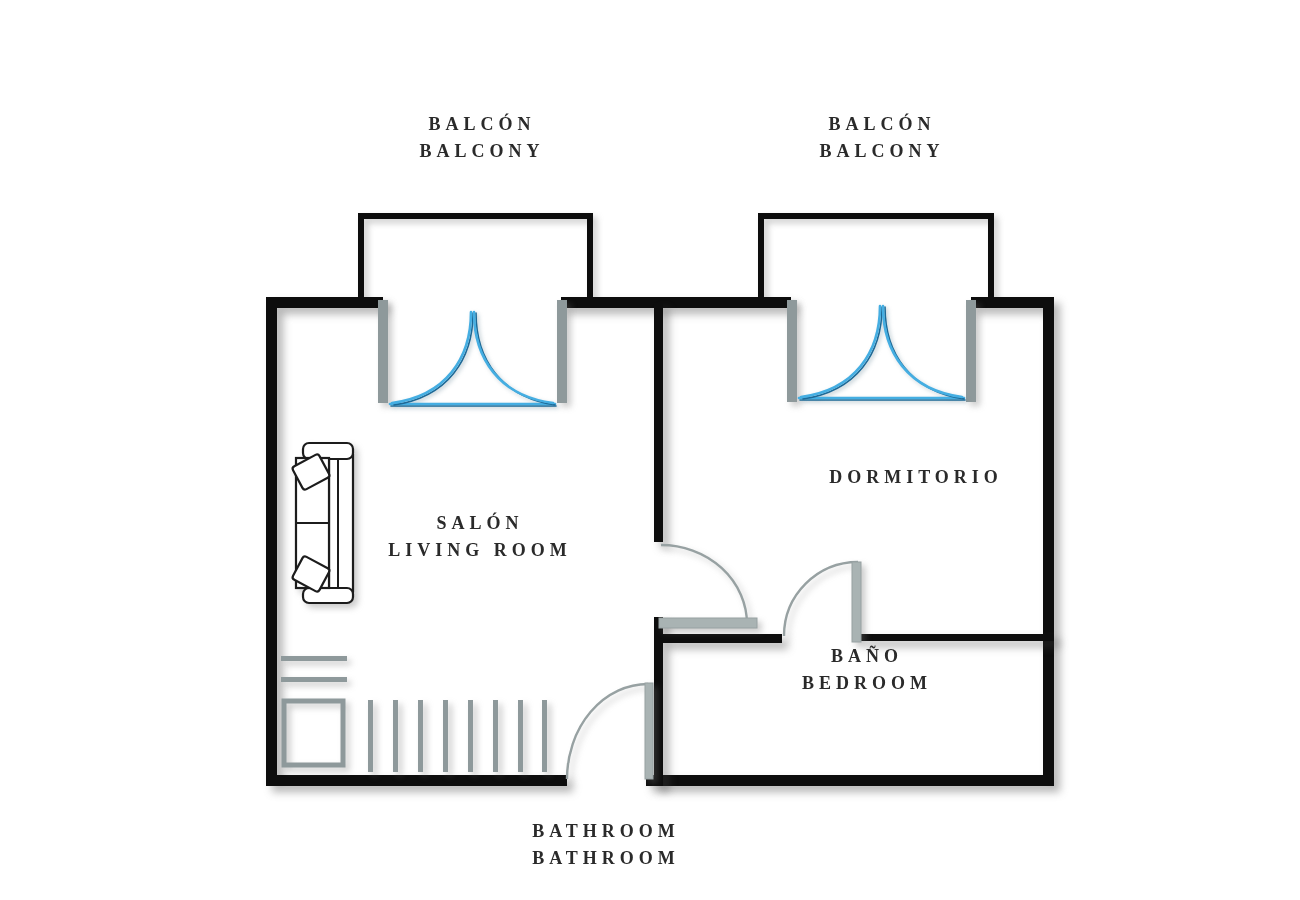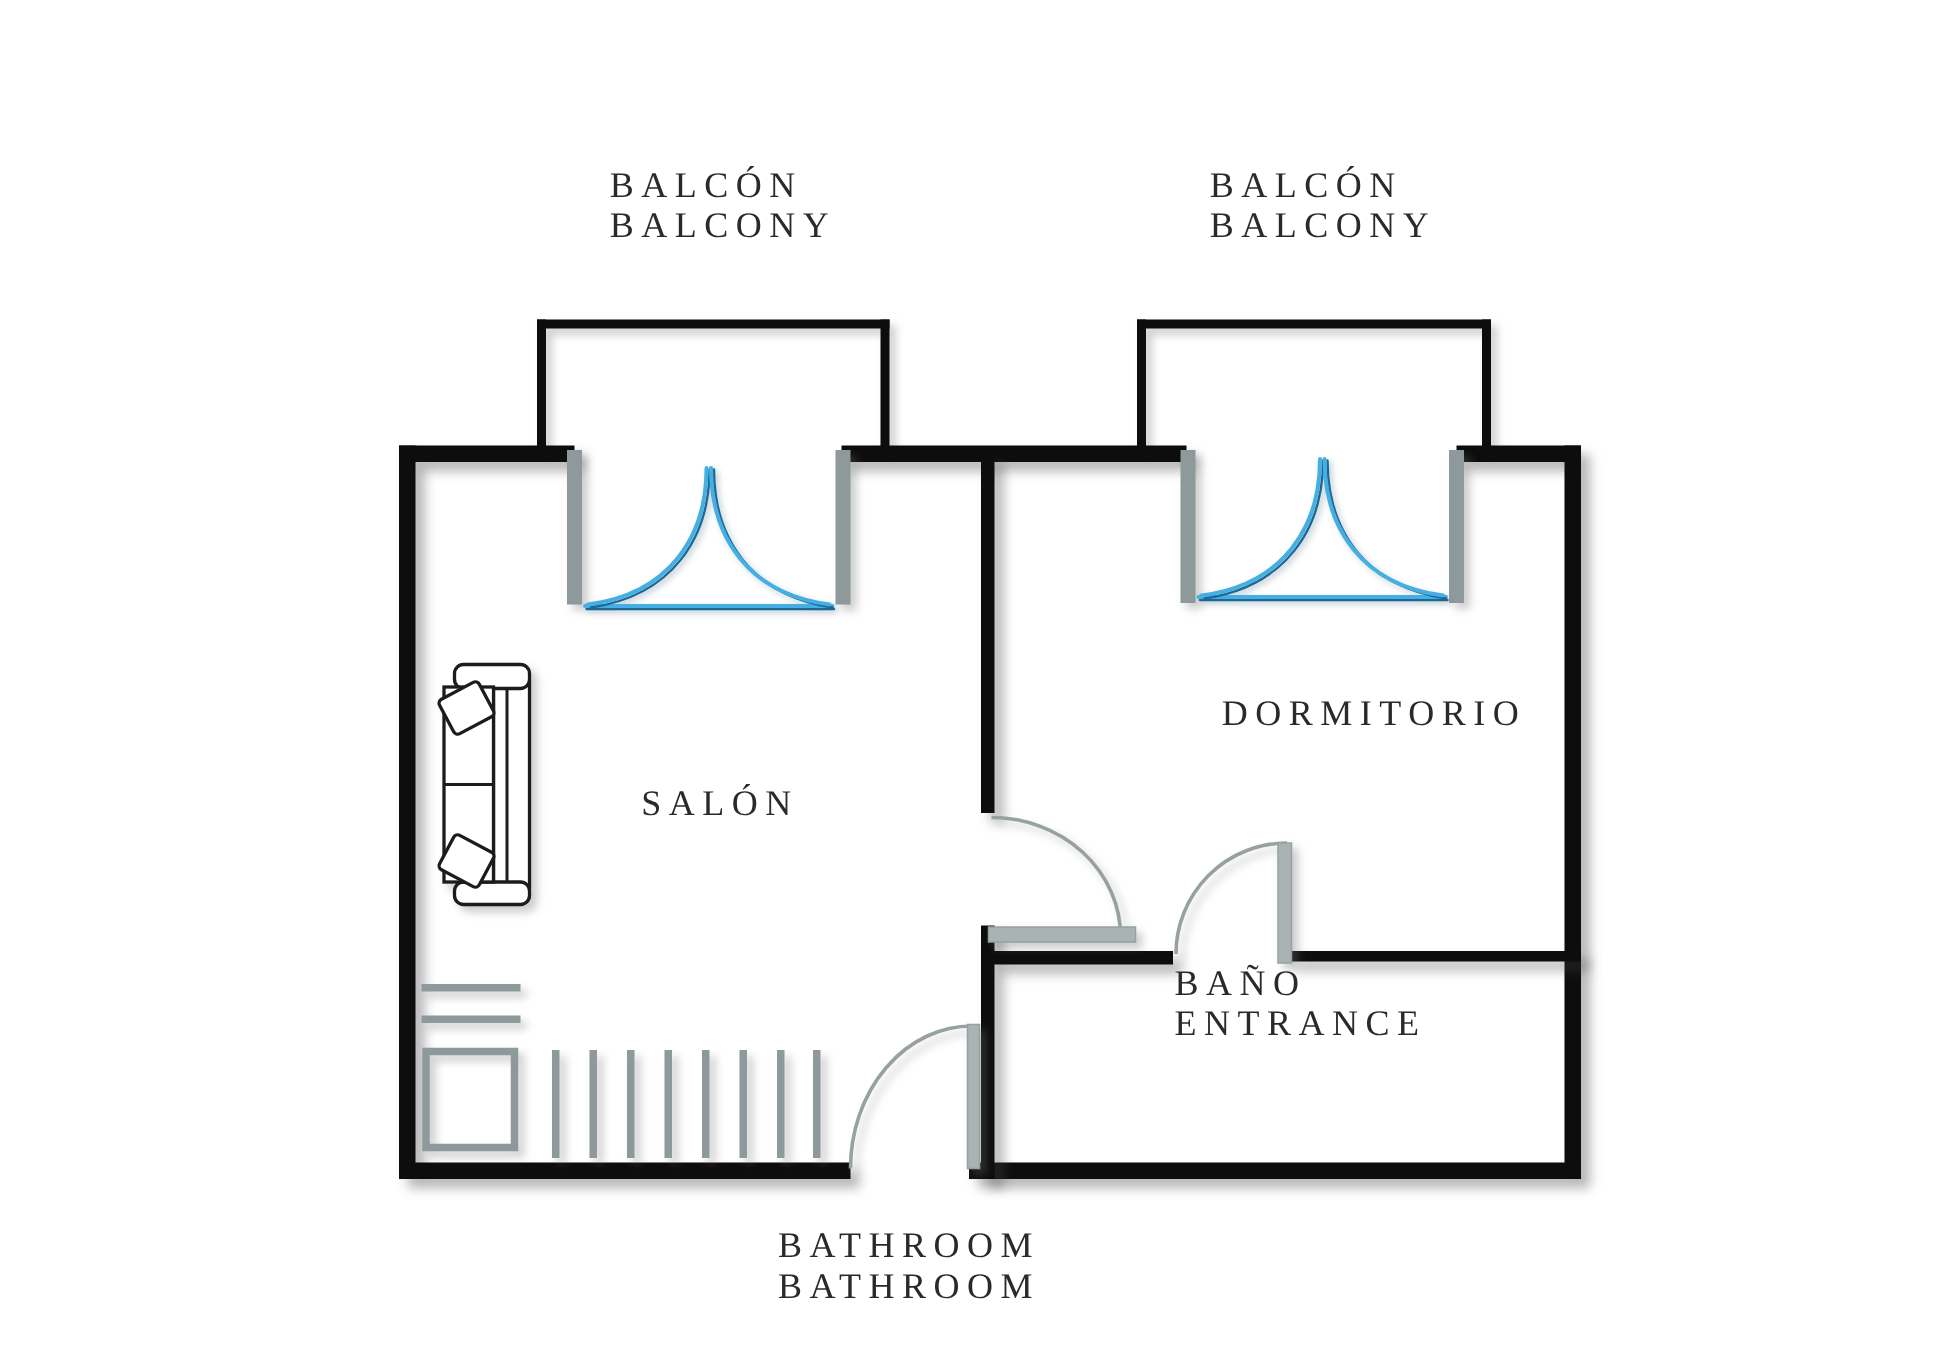--- a/index.html
+++ b/index.html
@@ -23,22 +23,22 @@
   .gray-box{fill:none;stroke:var(--fixture-gray,#8e999b);stroke-width:5;}
   .blue-hi{fill:none;stroke:var(--accent-blue,#45aee2);stroke-width:2.6;stroke-linecap:round;}
   .blue-lo{fill:none;stroke:var(--accent-blue-dark,#1d6996);stroke-width:1.6;stroke-linecap:round;}
 
   .shadow-strong{filter:drop-shadow(6px 6px 4px rgba(70,70,70,.40));}
   .shadow-soft{filter:drop-shadow(4px 4px 3px rgba(110,110,110,.35));}
   .shadow-faint{filter:drop-shadow(2px 2px 2px rgba(110,140,155,.40));}
 
   .room-label{
     position:absolute;transform:translate(-50%,-50%);
-    color:var(--text,#2a2a2a);
-    font-size:24px;font-weight:400;letter-spacing:5px;line-height:27px;
+    text-align:center;color:var(--text,#2a2a2a);
+    font-size:18px;font-weight:700;letter-spacing:5px;line-height:27px;
     white-space:nowrap;
   }
 </style>
 </head>
 <body>
 
 <div class="canvas">
 
   <svg width="1300" height="900" viewBox="0 0 1300 900">
 
@@ -140,29 +140,30 @@
     <div>BALCONY</div>
   </div>
 
   <div class="room-label" style="left:882px;top:138px;">
     <div>BALCÓN</div>
     <div>BALCONY</div>
   </div>
 
   <div class="room-label" style="left:480px;top:537px;">
     <div>SALÓN</div>
+    <div>LIVING ROOM</div>
   </div>
 
   <div class="room-label" style="left:916px;top:477px;">
     <div>DORMITORIO</div>
   </div>
 
   <div class="room-label" style="left:867px;top:670px;">
     <div>BAÑO</div>
-    <div>ENTRANCE</div>
+    <div>BEDROOM</div>
   </div>
 
   <div class="room-label" style="left:606px;top:845px;">
     <div>BATHROOM</div>
     <div>BATHROOM</div>
   </div>
 
 </div>
 
 </body></html>

